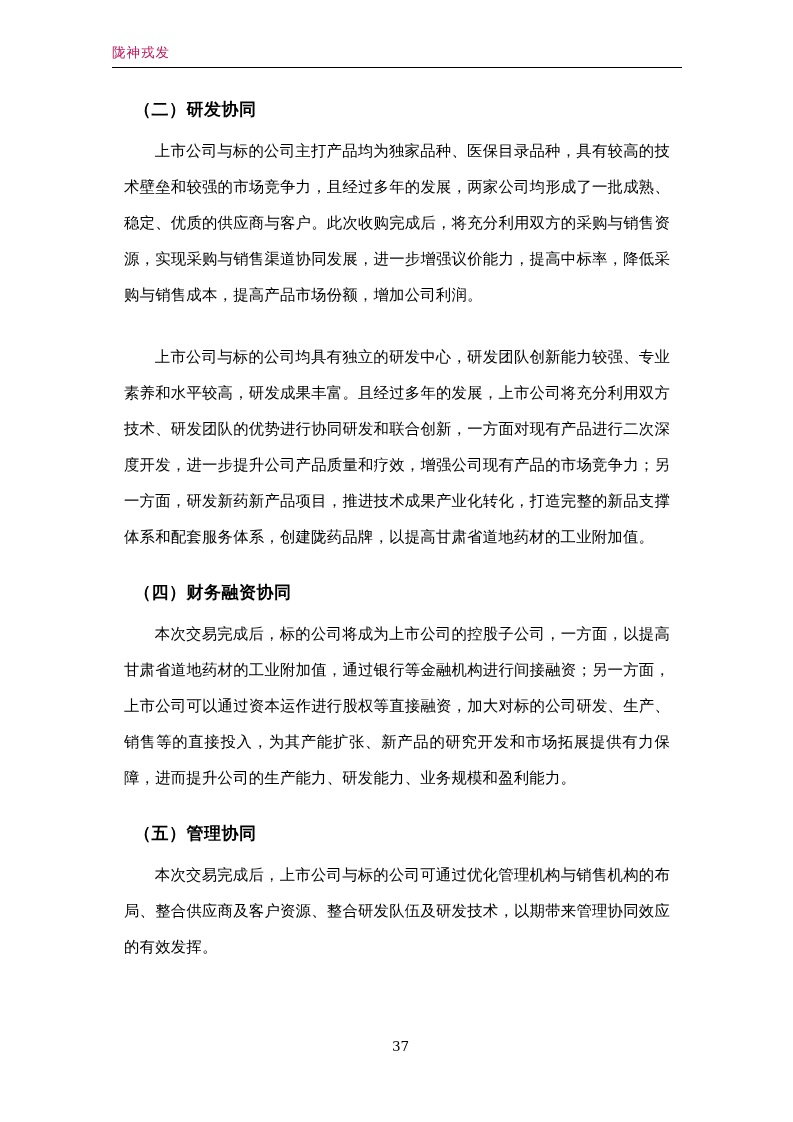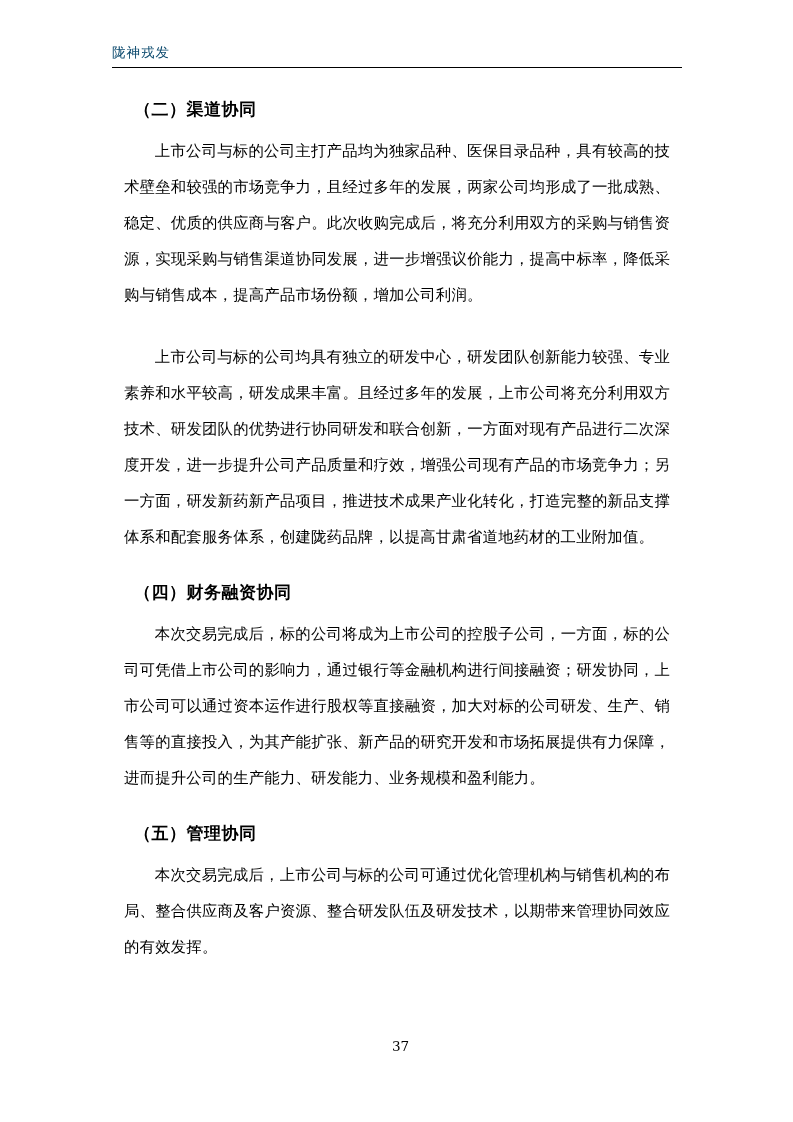--- a/index.html
+++ b/index.html
@@ -23,21 +23,21 @@
     position: absolute;
     left: 112px;
     top: 44px;
     width: 570px;
   }
   .header {
     display: flex;
     justify-content: space-between;
     align-items: flex-end;
     font-size: 13.5px;
-    color: #0c4a6e;
+    color: #be185d;
     letter-spacing: 0.5px;
   }
   .header-left {
     font-family: "DejaVu Sans", "Liberation Sans", sans-serif;
     font-size: 13.5px;
     letter-spacing: 1px;
   }
   .header-right {
     font-family: "DejaVu Serif", "Liberation Serif", serif;
     font-size: 13.5px;
@@ -96,31 +96,31 @@
   <div class="page-inner">
 
     <div class="header">
       <div class="header-left">陇神戎发</div>
     </div>
     <div class="header-rule"></div>
 
     <div class="content">
 
       <div class="sec-block">
-        <h2 class="sec-title">（二）渠道协同</h2>
+        <h2 class="sec-title">（二）研发协同</h2>
         <p class="para">上市公司与标的公司主打产品均为独家品种、医保目录品种，具有较高的技术壁垒和较强的市场竞争力，且经过多年的发展，两家公司均形成了一批成熟、稳定、优质的供应商与客户。此次收购完成后，将充分利用双方的采购与销售资源，实现采购与销售渠道协同发展，进一步增强议价能力，提高中标率，降低采购与销售成本，提高产品市场份额，增加公司利润。</p>
       </div>
 
       <div class="sec-block">
         <p class="para">上市公司与标的公司均具有独立的研发中心，研发团队创新能力较强、专业素养和水平较高，研发成果丰富。且经过多年的发展，上市公司将充分利用双方技术、研发团队的优势进行协同研发和联合创新，一方面对现有产品进行二次深度开发，进一步提升公司产品质量和疗效，增强公司现有产品的市场竞争力；另一方面，研发新药新产品项目，推进技术成果产业化转化，打造完整的新品支撑体系和配套服务体系，创建陇药品牌，以提高甘肃省道地药材的工业附加值。</p>
       </div>
 
       <div class="sec-block">
         <h2 class="sec-title">（四）财务融资协同</h2>
-        <p class="para">本次交易完成后，标的公司将成为上市公司的控股子公司，一方面，标的公司可凭借上市公司的影响力，通过银行等金融机构进行间接融资；研发协同，上市公司可以通过资本运作进行股权等直接融资，加大对标的公司研发、生产、销售等的直接投入，为其产能扩张、新产品的研究开发和市场拓展提供有力保障，进而提升公司的生产能力、研发能力、业务规模和盈利能力。</p>
+        <p class="para">本次交易完成后，标的公司将成为上市公司的控股子公司，一方面，以提高甘肃省道地药材的工业附加值，通过银行等金融机构进行间接融资；另一方面，上市公司可以通过资本运作进行股权等直接融资，加大对标的公司研发、生产、销售等的直接投入，为其产能扩张、新产品的研究开发和市场拓展提供有力保障，进而提升公司的生产能力、研发能力、业务规模和盈利能力。</p>
       </div>
 
       <div class="sec-block">
         <h2 class="sec-title">（五）管理协同</h2>
         <p class="para">本次交易完成后，上市公司与标的公司可通过优化管理机构与销售机构的布局、整合供应商及客户资源、整合研发队伍及研发技术，以期带来管理协同效应的有效发挥。</p>
       </div>
 
     </div>
   </div>
 

